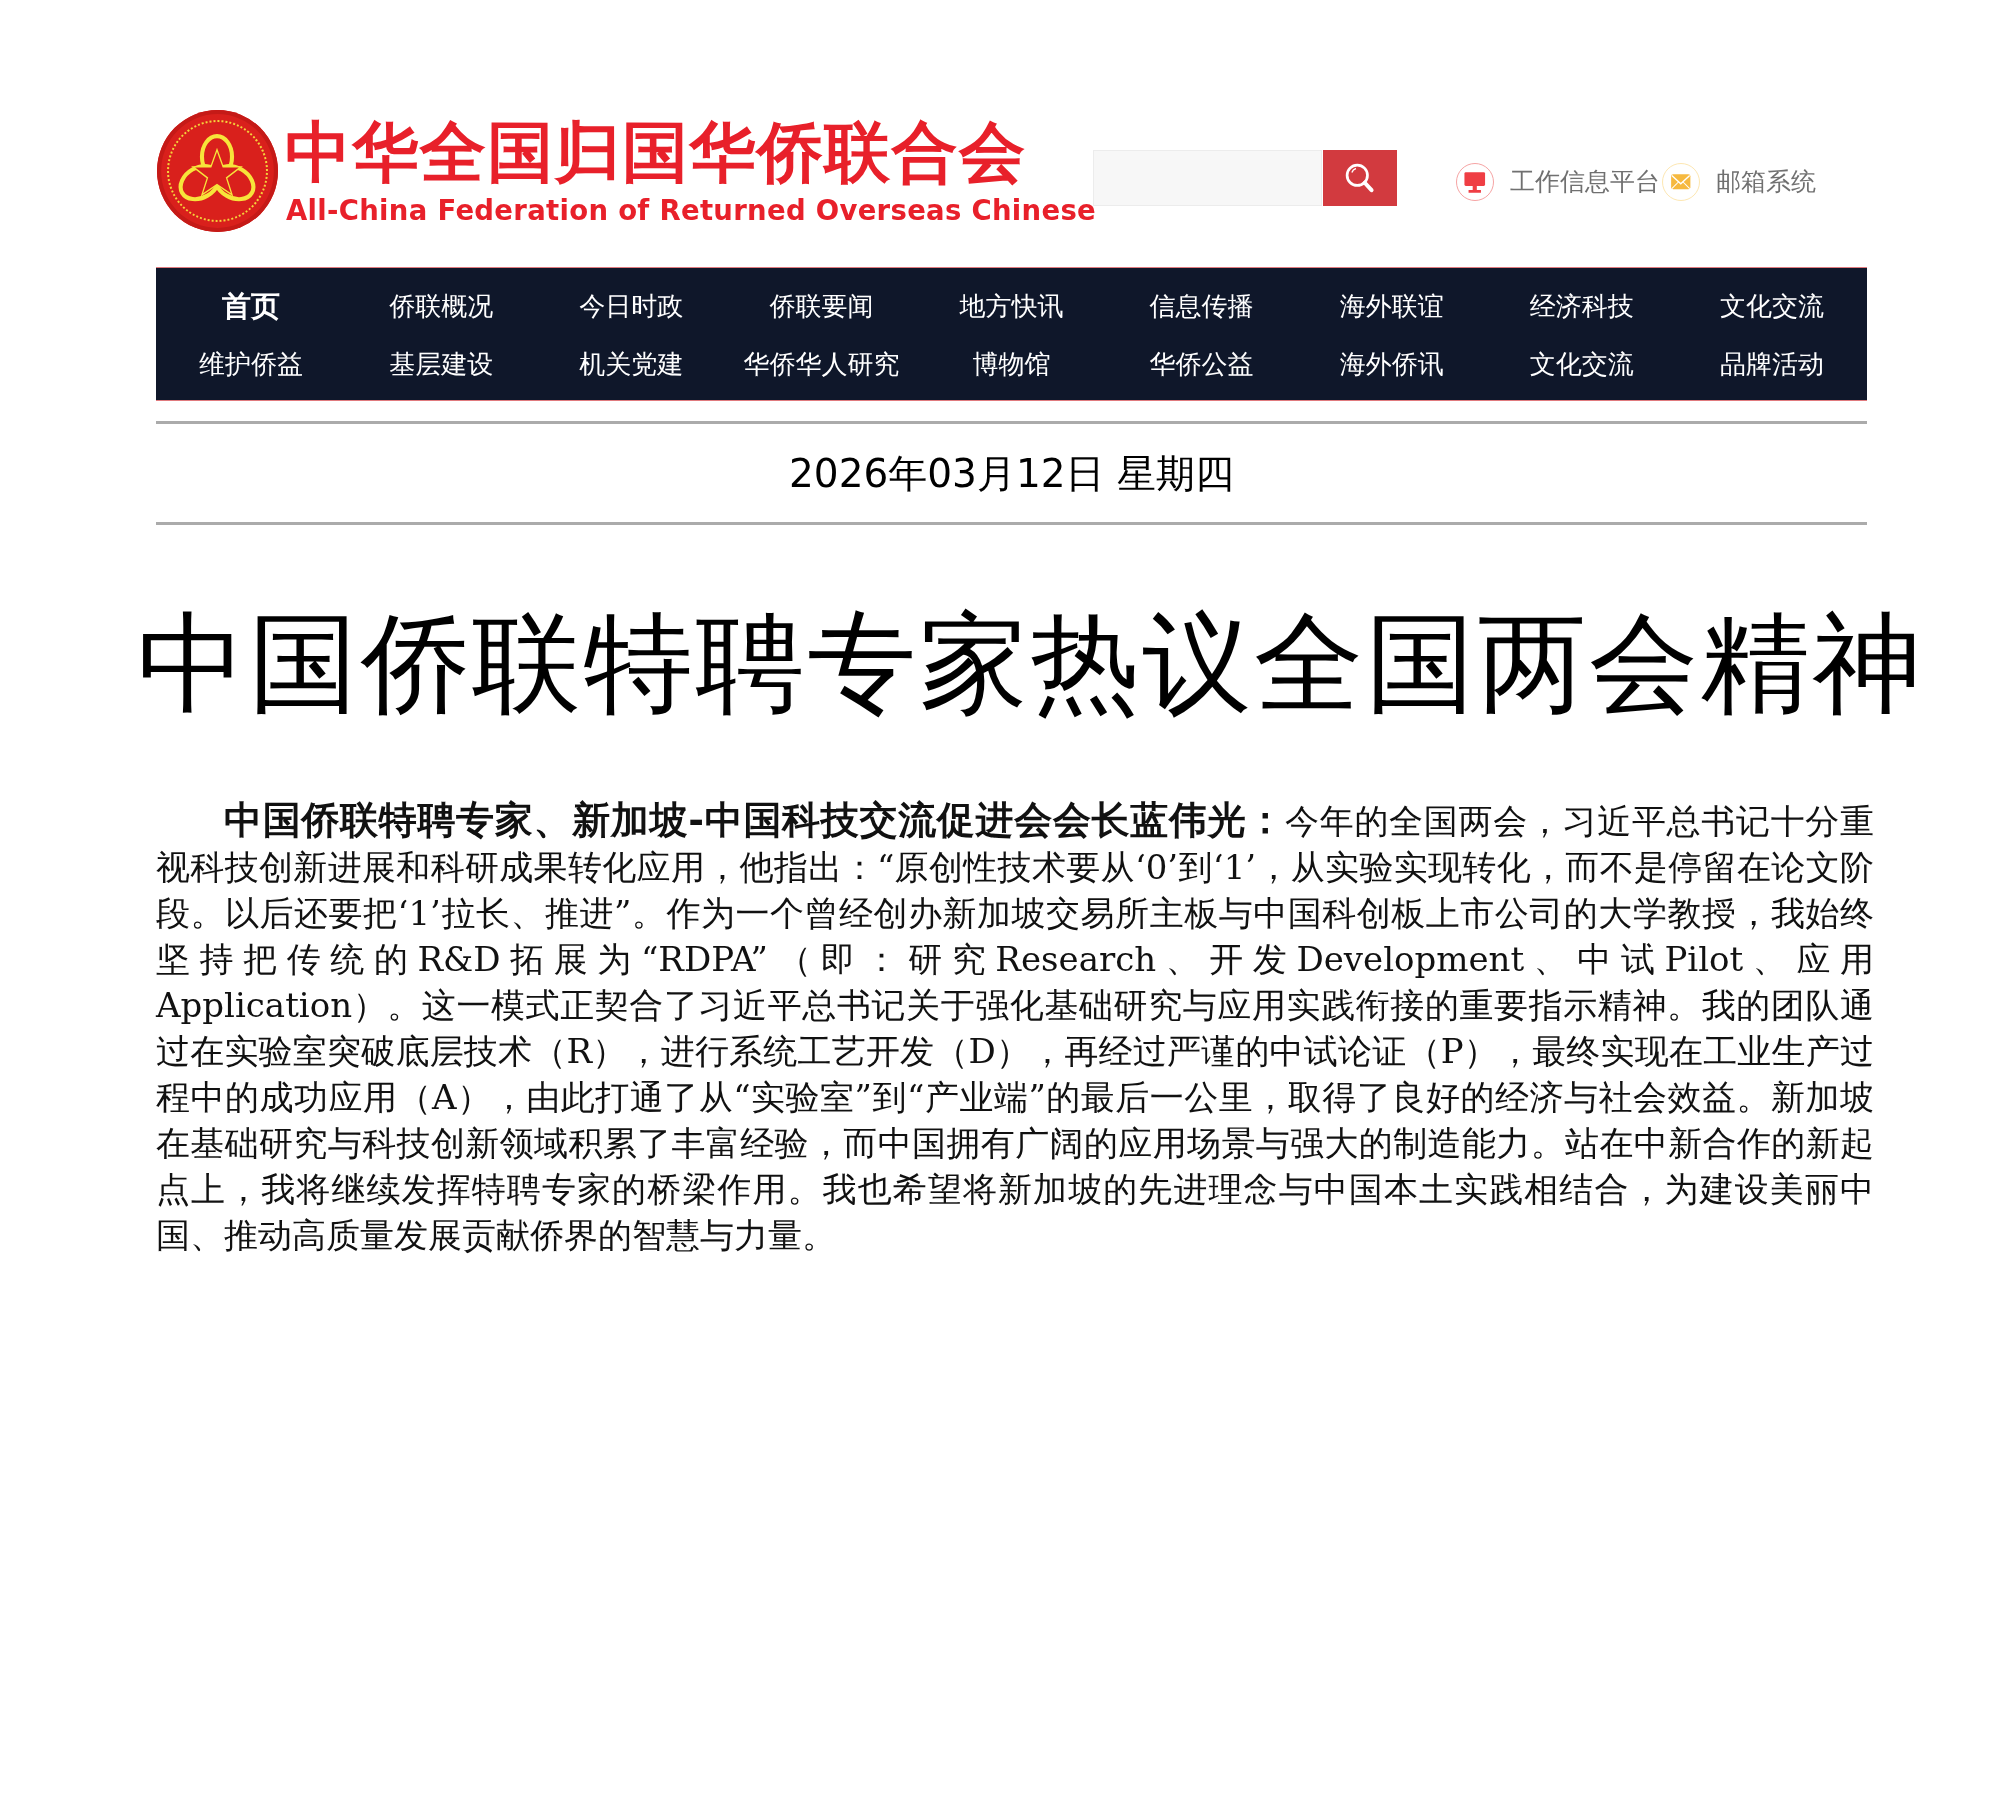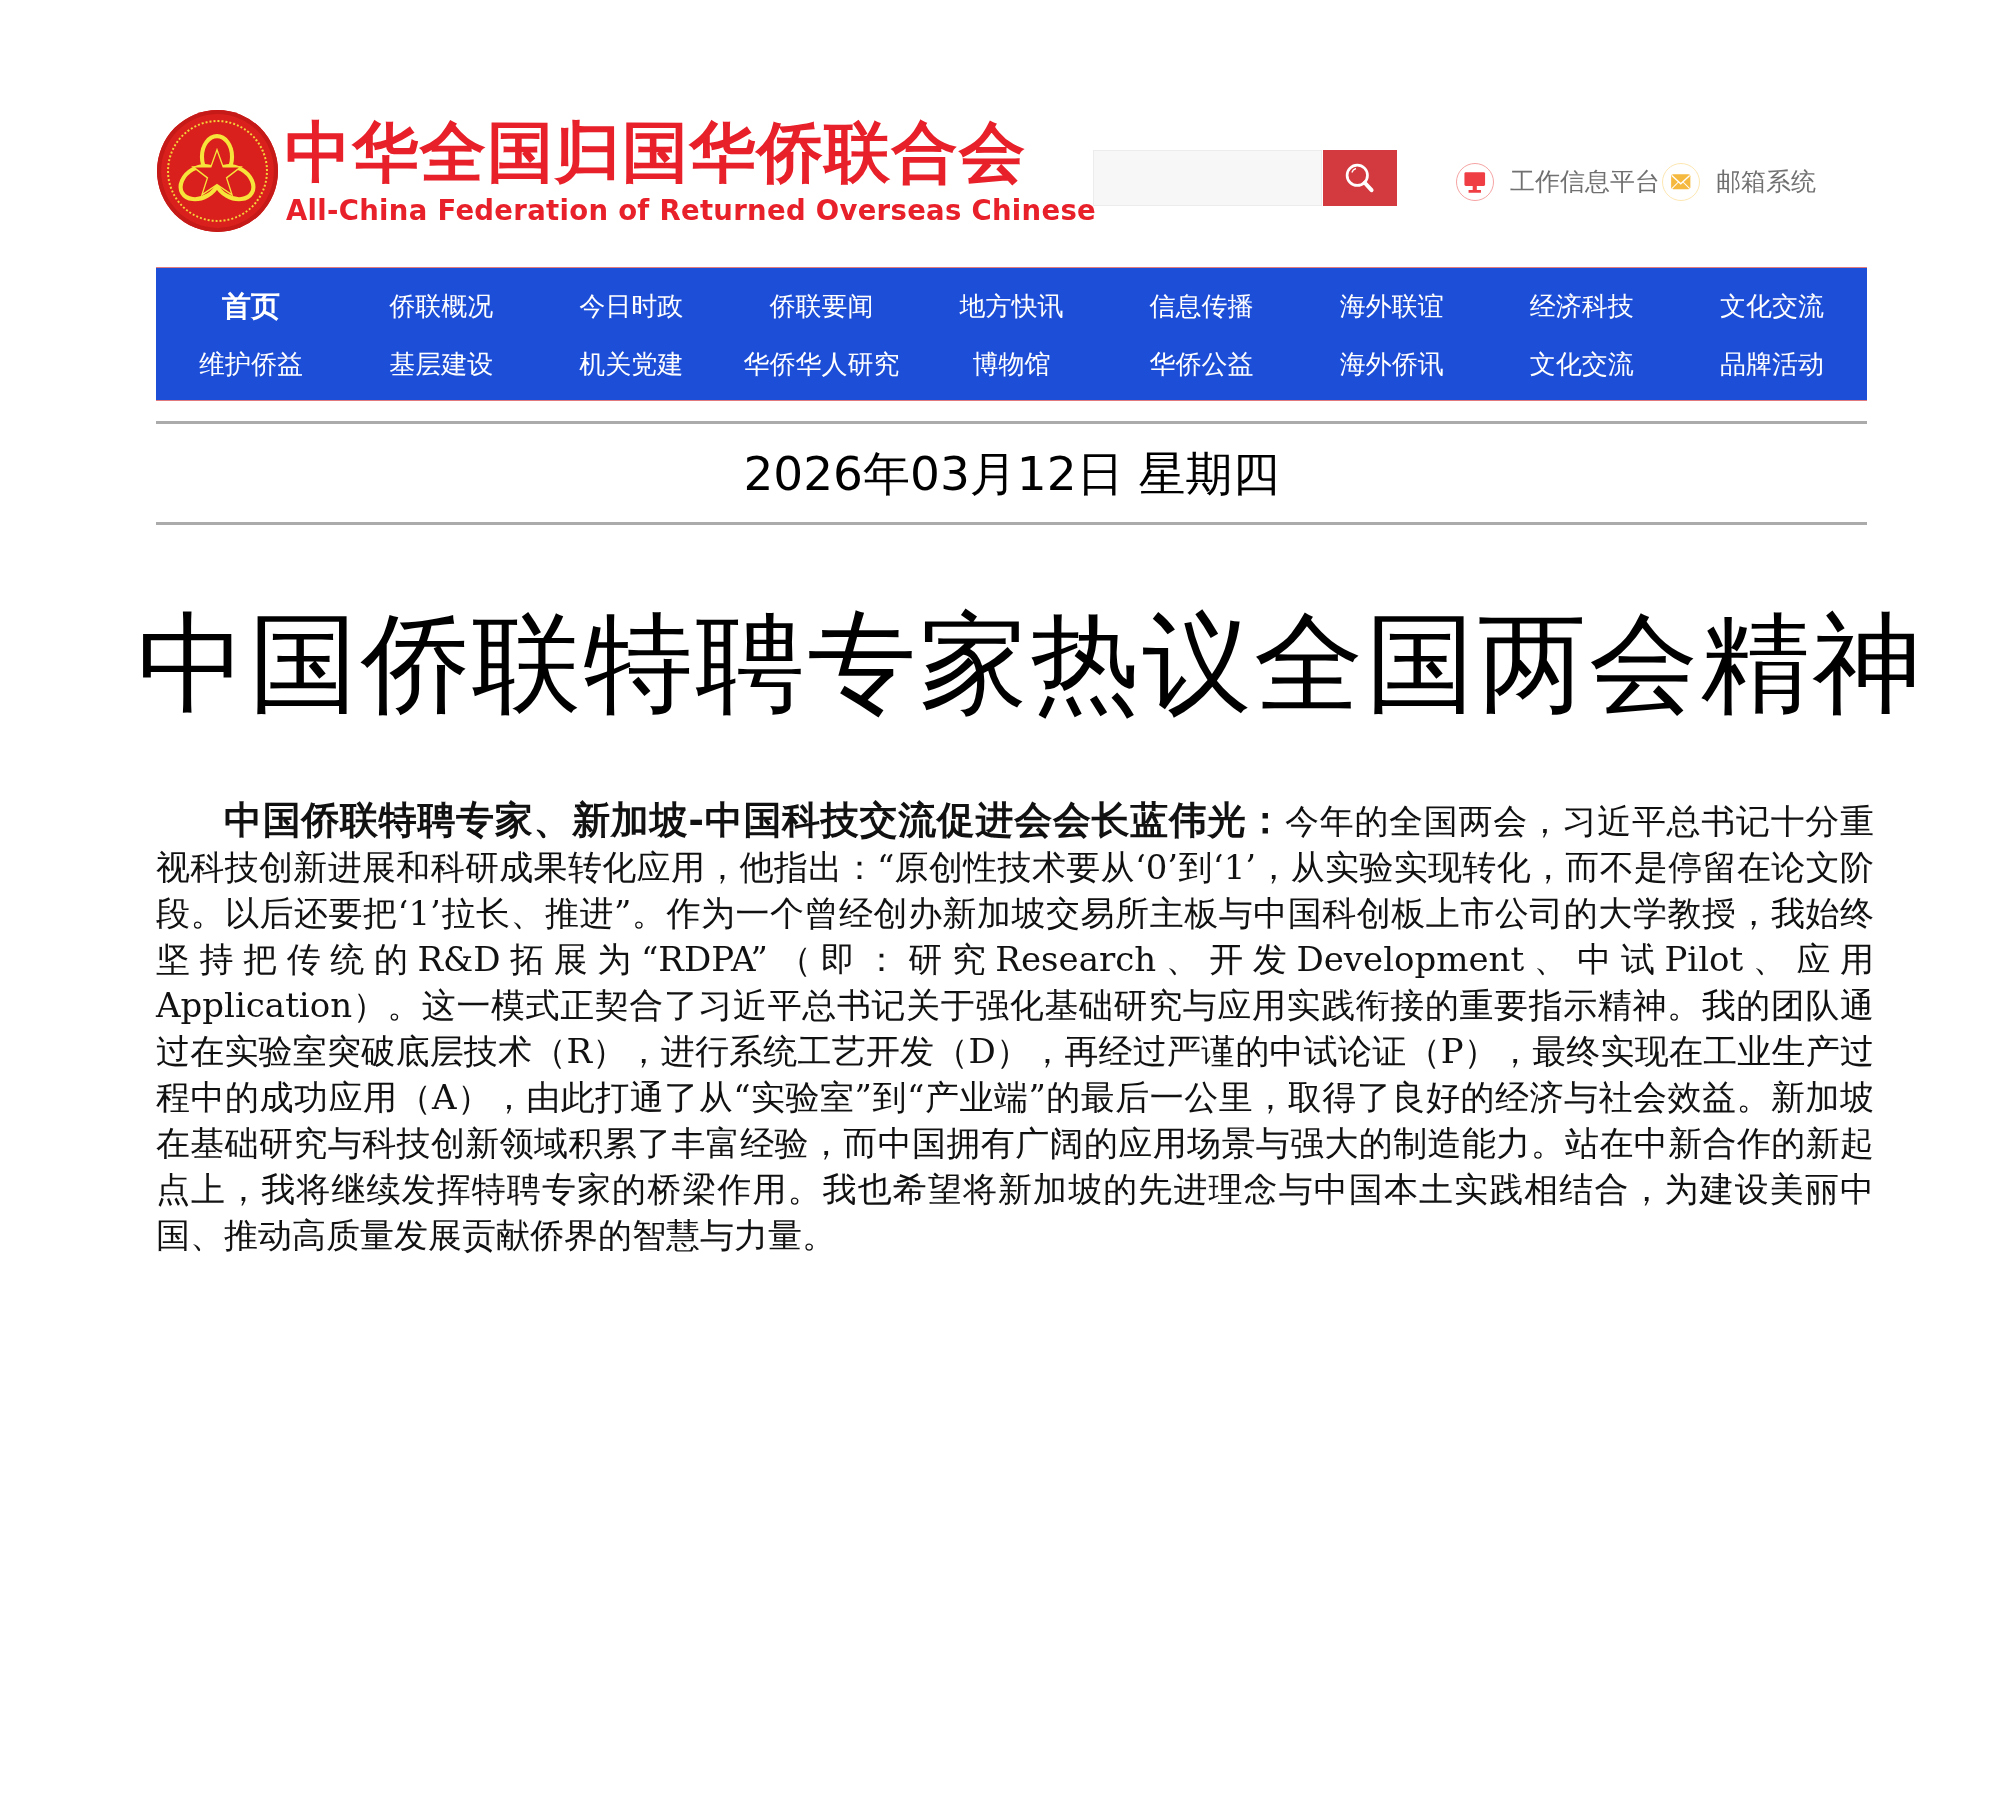--- a/index.html
+++ b/index.html
@@ -16,31 +16,31 @@
   #search-button{left:1323px;top:150px;width:74px;height:56px;background:#d23a3f;border:none;cursor:pointer;}
   #search-button svg{width:38px;height:38px;margin-top:2.7px;}
   .quick-link{display:flex;align-items:center;top:159px;height:45px;cursor:pointer;}
   .quick-link .circ{width:38px;height:38px;border-radius:50%;display:flex;align-items:center;justify-content:center;box-sizing:border-box;}
   .quick-link .lbl{font-size:25px;color:#707070;margin-left:16px;white-space:nowrap;}
   #link-work{left:1456px;}
   #link-work .circ{border:1.4px solid #f6a4a4;}
   #link-mail{left:1662px;}
   #link-mail .circ{border:1.4px solid #fde7b2;}
   
-  #main-nav{left:156px;top:267px;width:1711px;height:134px;background:#1d4ed8;border-top:1.4px solid #e07a7e;border-bottom:1.4px solid #e07a7e;box-sizing:border-box;}
+  #main-nav{left:156px;top:267px;width:1711px;height:134px;background:#0f172a;border-top:1.4px solid #e07a7e;border-bottom:1.4px solid #e07a7e;box-sizing:border-box;}
   #main-nav .row{position:absolute;left:0;width:100%;display:grid;grid-template-columns:repeat(9,1fr);}
   #main-nav .row1{top:19px;}
   #main-nav .row2{top:77px;}
   #main-nav .nav-item{color:#ffffff;font-size:26px;text-align:center;line-height:38px;cursor:pointer;white-space:nowrap;}
   #main-nav .nav-item.home{font-weight:bold;font-size:29px;}
   
   .hr{left:156px;width:1711px;height:3.4px;background:#ababab;}
   #hr-top{top:421px;}
   #hr-bottom{top:522px;}
-  #date-line{left:156px;width:1711px;top:445px;text-align:center;font-size:47px;color:#000;line-height:58px;font-family:"DejaVu Sans",sans-serif;}
+  #date-line{left:156px;width:1711px;top:445px;text-align:center;font-size:39px;color:#000;line-height:58px;font-family:"DejaVu Sans",sans-serif;}
   
   #article-title{left:137px;width:1759px;top:605px;text-align:left;font-size:109px;font-weight:normal;color:#000;line-height:117px;white-space:nowrap;letter-spacing:2.7px;font-family:"DejaVu Sans",sans-serif;}
   
   #article-body{left:156px;width:1718px;top:775px;font-family:"DejaVu Serif","Liberation Serif",serif;font-size:34px;line-height:46px;color:#111;text-align:justify;}
   #article-body p{margin:0;text-indent:2em;}
   #article-body p.spaced{margin-top:22px;}
   #article-body .expert-name{font-weight:bold;font-size:38px;font-family:"DejaVu Sans","Liberation Sans",sans-serif;}
 </style>
 </head>
 <body>

